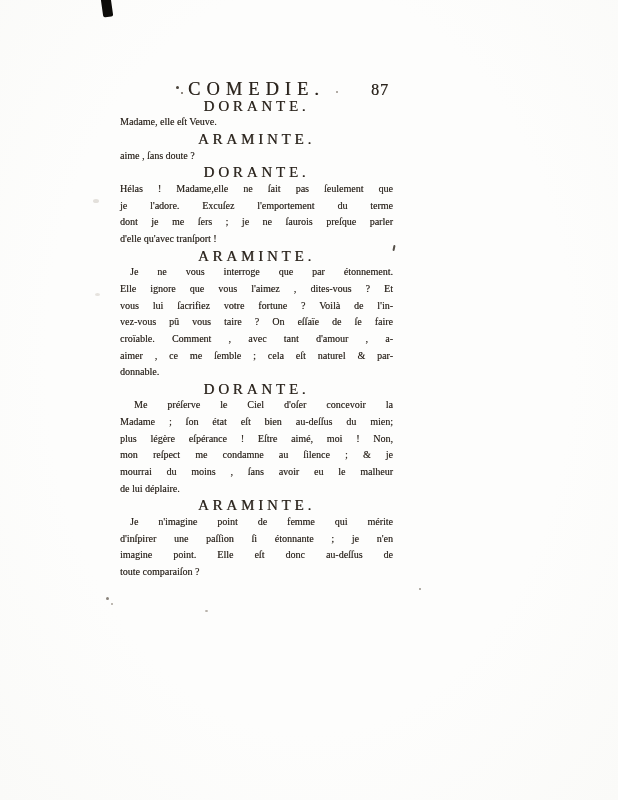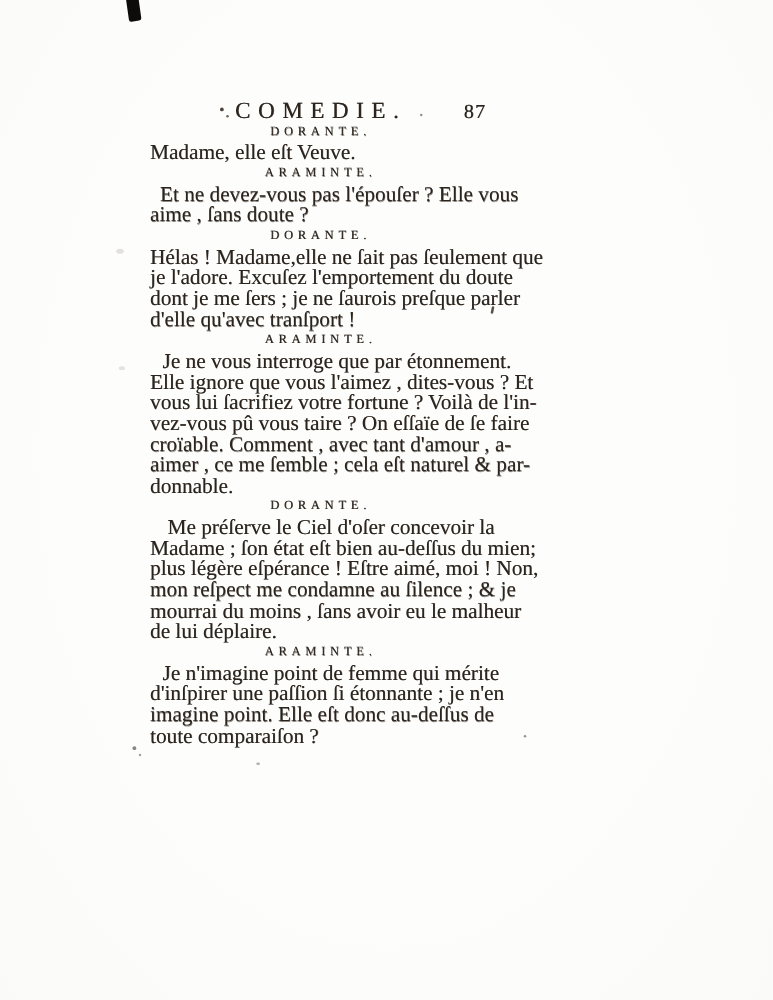--- a/index.html
+++ b/index.html
@@ -22,21 +22,21 @@
   #text-block {
     position: absolute;
     left: 120px;
     top: 81px;
     width: 273px;
     color: #2b241d;
   }
   .row {
     height: 16.66px;
     line-height: 16.66px;
-    font-size: 17px;
+    font-size: 10px;
     text-shadow: 0.3px 0.3px 0.4px rgba(43, 36, 29, 0.55);
     white-space: nowrap;
   }
   .header-row {
     position: relative;
     height: 16.66px;
     font-family: Liberation Serif, serif;
   }
   .running-title {
     text-align: center;
@@ -50,21 +50,21 @@
     position: absolute;
     right: 4px;
     top: 1px;
     font-size: 16px;
     letter-spacing: 1px;
     line-height: 16.66px;
     text-shadow: 0.4px 0.4px 0.4px rgba(43, 36, 29, 0.6);
   }
   .speaker {
     text-align: center;
-    font-size: 10px;
+    font-size: 15px;
     letter-spacing: 3.8px;
     text-shadow: 0.4px 0.4px 0.4px rgba(43, 36, 29, 0.6);
   }
   .line {
     text-align: justify;
     text-align-last: justify;
   }
   .line.last {
     text-align: left;
     text-align-last: left;
@@ -79,25 +79,24 @@
 <div id="book-page">
   <div id="text-block">
     <div class="header-row">
       <div class="running-title">COMEDIE.</div>
       <div class="page-number">87</div>
     </div>
 
   <div class="row speaker">DORANTE.</div>
       <div class="row line last">Madame, elle eſt Veuve.</div>
       <div class="row speaker">ARAMINTE.</div>
-      <div class="row line" style="padding-left: 8px;">Et ne devez-vous pas l'épouſer ? Elle vous</div>
       <div class="row line last">aime , ſans doute ?</div>
       <div class="row speaker">DORANTE.</div>
       <div class="row line">Hélas ! Madame,elle ne ſait pas ſeulement que</div>
-      <div class="row line">je l'adore. Excuſez l'emportement du doute</div>
+      <div class="row line">je l'adore. Excuſez l'emportement du terme</div>
       <div class="row line">dont je me ſers ; je ne ſaurois preſque parler</div>
       <div class="row line last">d'elle qu'avec tranſport !</div>
       <div class="row speaker">ARAMINTE.</div>
       <div class="row line" style="padding-left: 10px;">Je ne vous interroge que par étonnement.</div>
       <div class="row line">Elle ignore que vous l'aimez , dites-vous ? Et</div>
       <div class="row line">vous lui ſacrifiez votre fortune ? Voilà de l'in-</div>
       <div class="row line">vez-vous pû vous taire ? On eſſaïe de ſe faire</div>
       <div class="row line">croïable. Comment , avec tant d'amour , a-</div>
       <div class="row line">aimer , ce me ſemble ; cela eſt naturel &amp; par-</div>
       <div class="row line last">donnable.</div>

